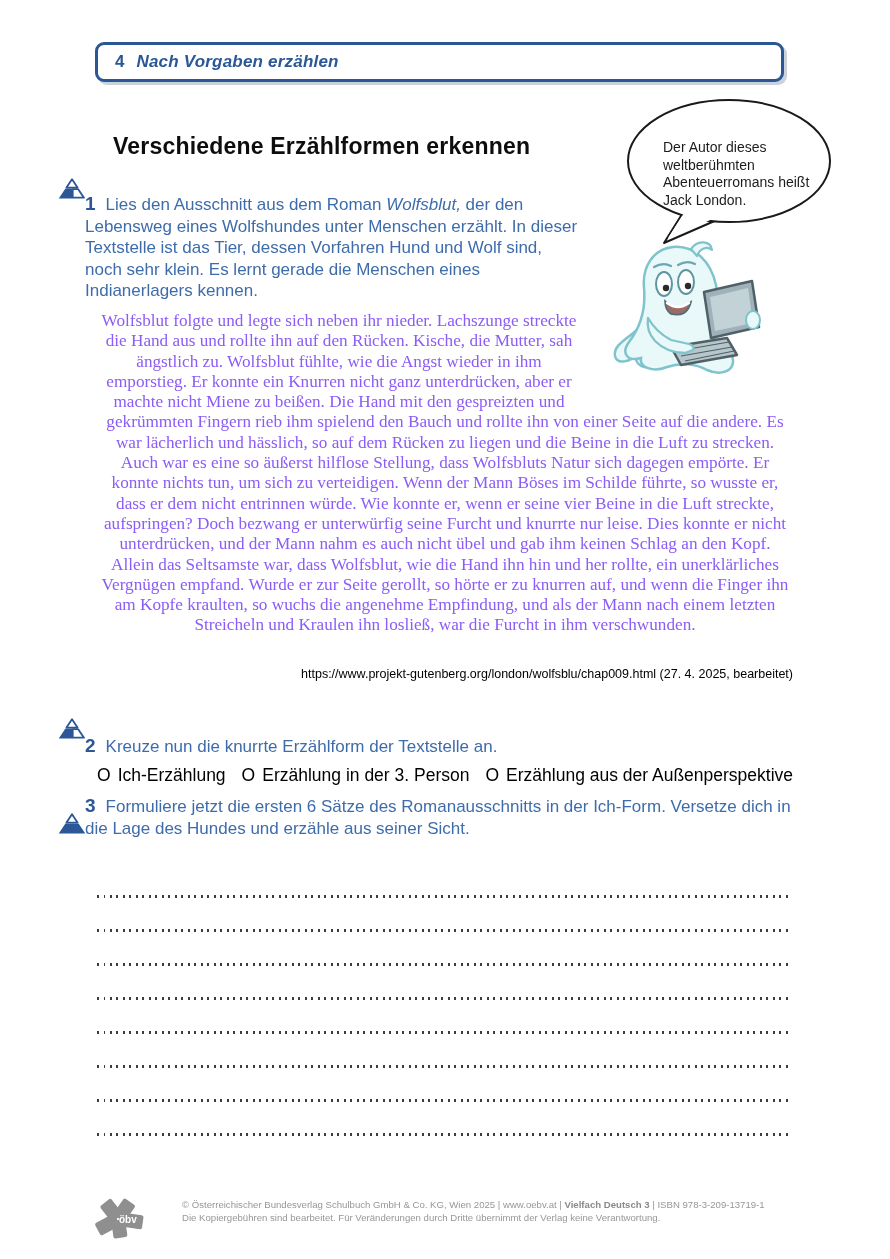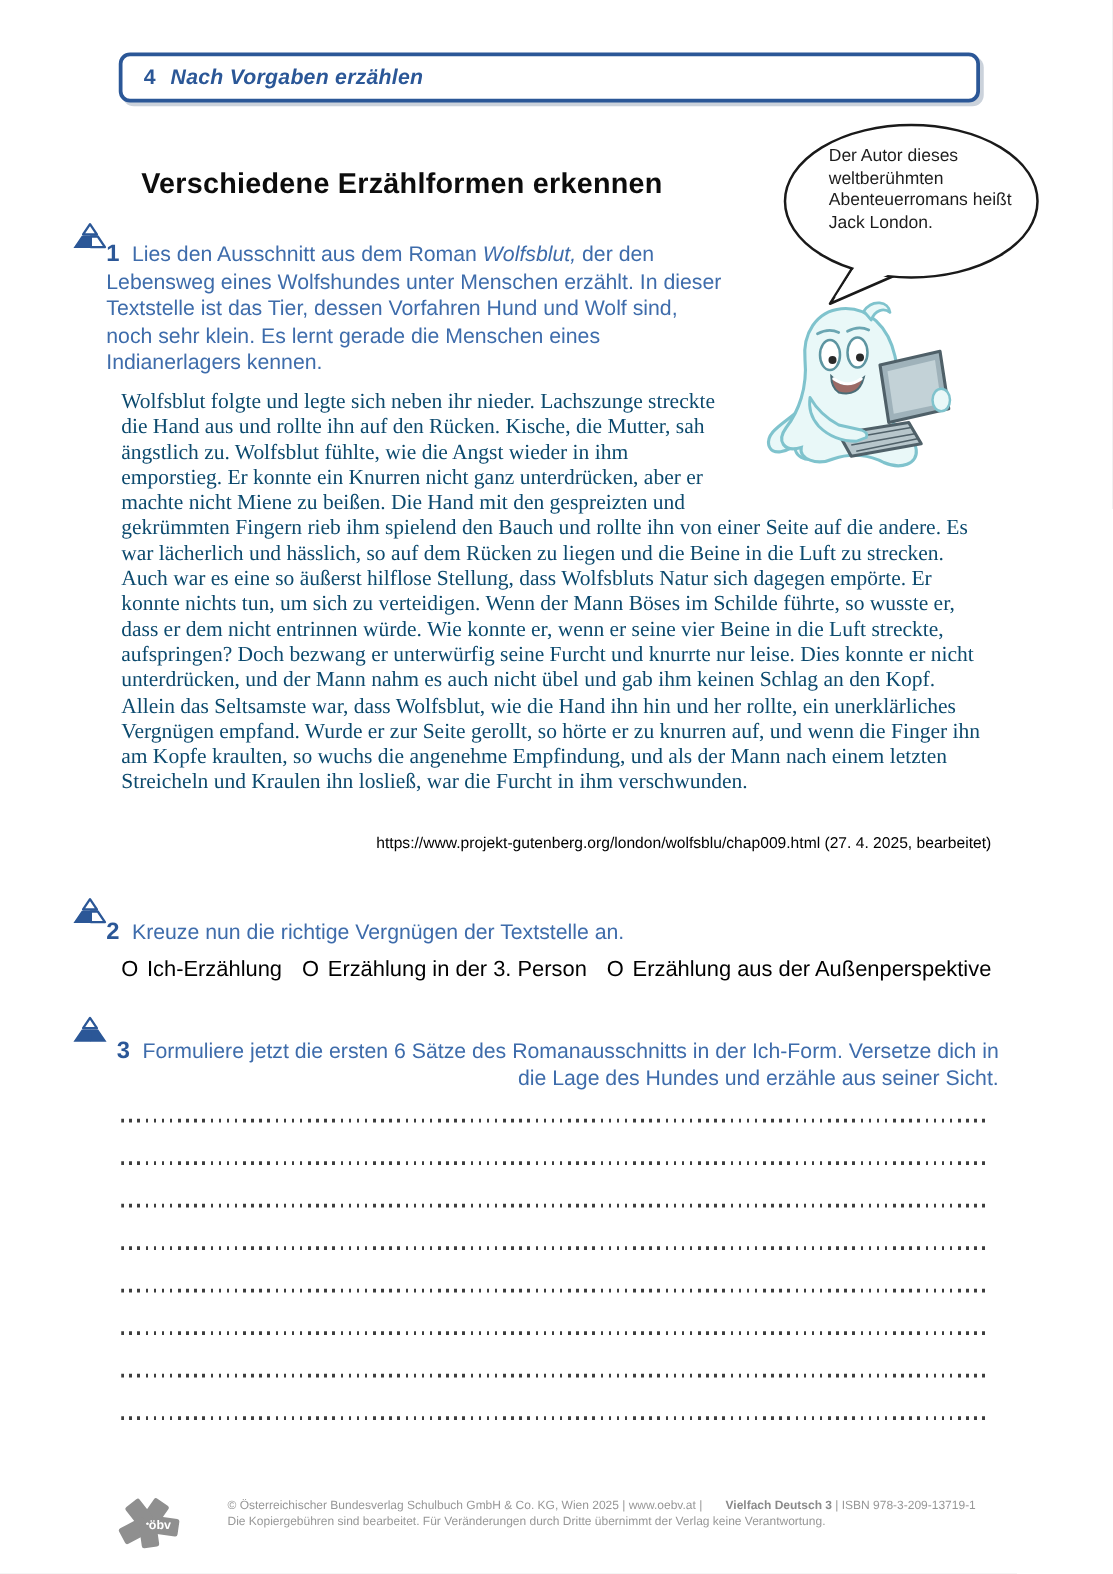--- a/index.html
+++ b/index.html
@@ -13,63 +13,63 @@
      display:flex;align-items:center;padding-left:17px;}
   .chapter-box .num{font-weight:bold;font-size:17px;color:#2b5797;margin-right:12px;}
   .chapter-box .lbl{font-weight:bold;font-size:17px;color:#2b5797;letter-spacing:.2px;font-style:italic;}
 
   
   .page-title{position:absolute;left:97px;top:117px;margin:16px;
      font-size:23px;font-weight:bold;color:#0d0d0d;letter-spacing:.2px;}
 
   
   .bubble-svg{position:absolute;left:610px;top:95px;}
-  .bubble-text{position:absolute;left:663px;top:116px;width:165px;
+  .bubble-text{position:absolute;left:663px;top:139px;width:165px;
      font-size:14px;line-height:17.5px;color:#1c1c1c;}
 
   
   .ghost-svg{position:absolute;left:601px;top:234px;}
 
   
   .task{position:absolute;color:#3e6cab;font-size:17px;line-height:21.5px;}
   .task .task-num{font-weight:bold;font-size:19px;color:#2b5797;margin-right:10px;}
   .task .ital{font-style:italic;}
   .task-icon{position:absolute;}
   #task1{left:85px;top:176px;width:497px;}
   #task2{left:85px;top:718px;width:720px;}
-  #task3{left:85px;top:813px;width:714px;text-align:right;}
+  #task3{left:85px;top:778px;width:714px;}
   #icon1{left:57px;top:177px;}
   #icon2{left:57px;top:717px;}
   #icon3{left:57px;top:812px;}
 
   
   .passage{position:absolute;left:97px;top:311px;width:696px;
-     font-family:"Liberation Serif",serif;font-size:17.2px;line-height:20.3px;color:#0c4a6e;
-     text-align:left;}
+     font-family:"Liberation Serif",serif;font-size:17.2px;line-height:20.3px;color:#8b5cf6;
+     text-align:center;}
   .wrap-spacer{float:right;width:212px;height:82px;}
 
   .source-line{position:absolute;left:97px;top:667px;width:696px;
      text-align:right;font-size:12.5px;color:#000000;}
 
   
   .options-row{position:absolute;left:97px;top:765px;width:740px;display:flex;
      gap:16px;font-size:17.5px;color:#000;white-space:nowrap;}
   .option{display:flex;gap:7px;align-items:baseline;}
   .opt-marker{font-size:17.5px;color:#000;cursor:pointer;}
 
   
   .writing-lines{position:absolute;left:97px;top:895px;width:694px;}
   .wline{height:2.5px;margin-bottom:31.5px;
      background:repeating-linear-gradient(to right,#3d3d3d 0px,#3d3d3d 2px,transparent 2px,transparent 6.5px);}
 
   
   .footer-logo{position:absolute;left:92px;top:1194px;}
   .footer-text{position:absolute;left:182px;top:1199px;width:668px;
      font-size:9.6px;line-height:12.9px;color:#979797;}
-  .footer-text b{color:#8a8a8a;margin-left:16px;}
+  .footer-text b{color:#8a8a8a;}
 </style>
 </head>
 <body>
 
 <div class="page">
 
   <div class="chapter-box">
     <span class="num">4</span>
     <span class="lbl">Nach Vorgaben erzählen</span>
   </div>
@@ -129,21 +129,21 @@
   </div>
 
   <div class="source-line">https://www.projekt-gutenberg.org/london/wolfsblu/chap009.html (27. 4. 2025, bearbeitet)</div>
 
   <svg id="icon2" class="task-icon" width="30" height="23" viewBox="0 0 26 20">
     <polygon points="13,2 17.8,9.2 8.2,9.2" fill="#ffffff" stroke="#2b5797" stroke-width="1.6" stroke-linejoin="round"></polygon>
     <polygon points="7.6,10.6 12.6,10.6 12.6,18 2.6,18" fill="#2b5797" stroke="#2b5797" stroke-width="1.2"></polygon>
     <polygon points="13.6,10.6 18.4,10.6 23.4,18 13.6,18" fill="#ffffff" stroke="#2b5797" stroke-width="1.6" stroke-linejoin="round"></polygon>
   </svg>
   <p id="task2" class="task">
-    <span class="task-num">2</span><span>Kreuze nun die richtige Vergnügen der Textstelle an.</span>
+    <span class="task-num">2</span><span>Kreuze nun die knurrte Erzählform der Textstelle an.</span>
   </p>
 
   <div class="options-row">
     <span class="option">
       <span class="opt-marker">O</span>
       <span>Ich-Erzählung</span>
     </span>
     <span class="option">
       <span class="opt-marker">O</span>
       <span>Erzählung in der 3. Person</span>

